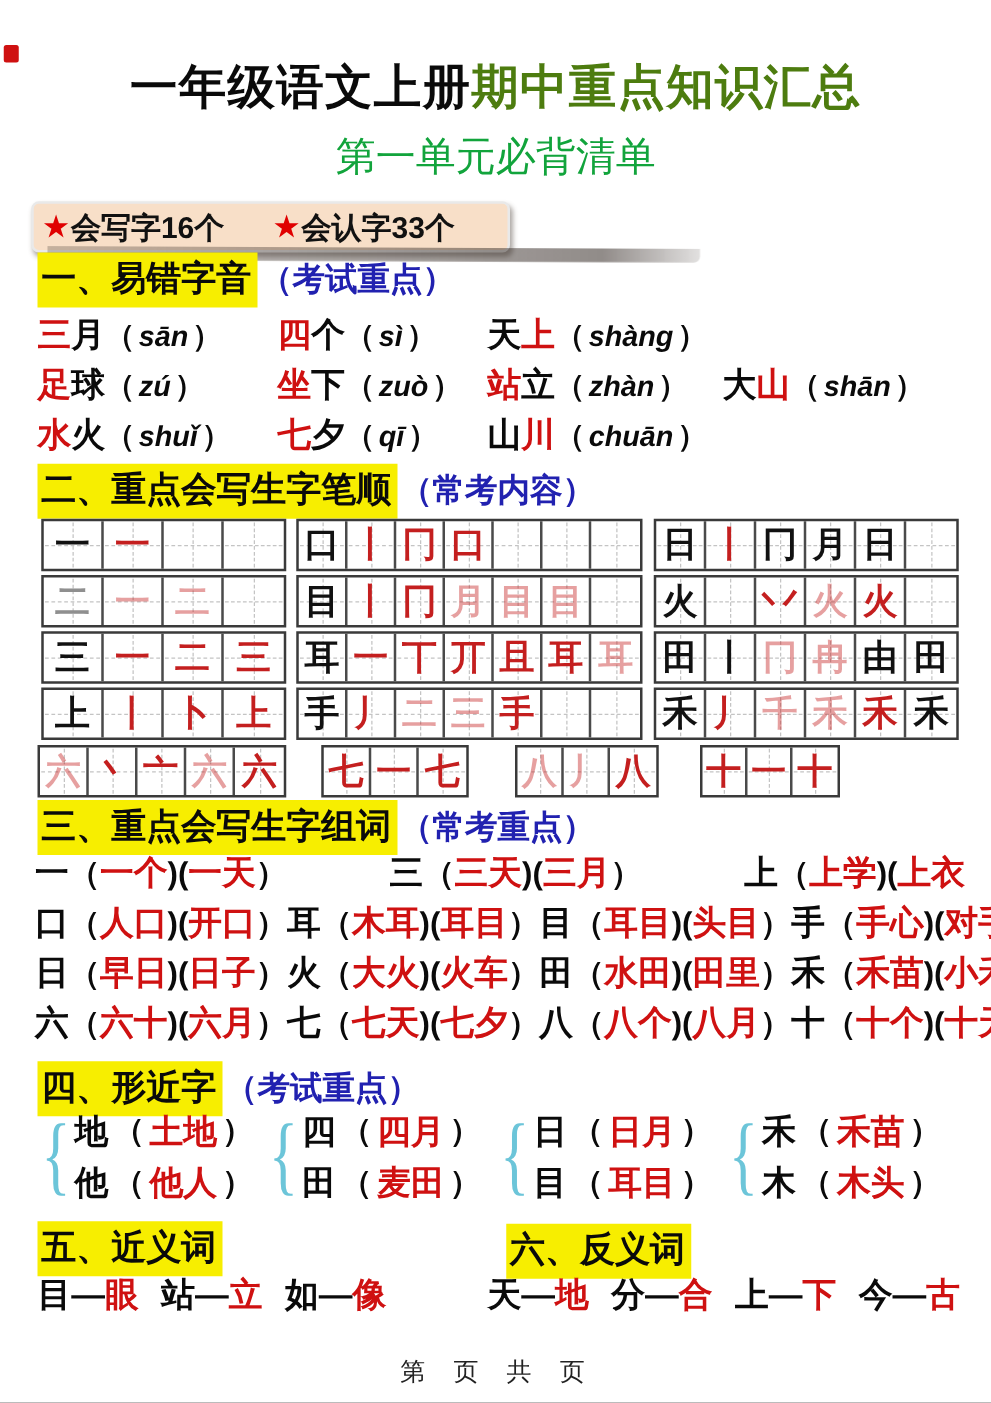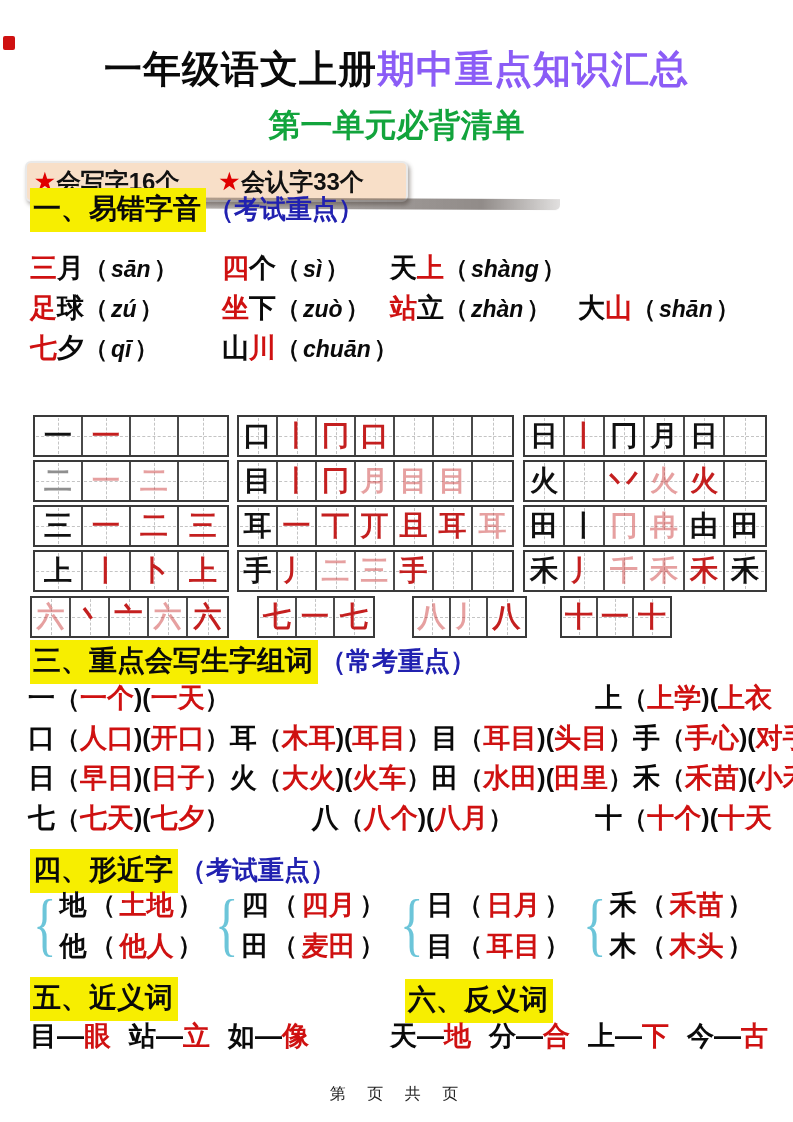--- a/index.html
+++ b/index.html
@@ -9,22 +9,22 @@
     font-family:"Liberation Sans",sans-serif;color:#111;
   }
   .abs{position:absolute;}
 
   
   .corner-mark{left:3px;top:36px;width:12px;height:14px;background:#cf1111;border-radius:2px;}
 
   
   .title{left:0;top:44px;width:100%;text-align:center;font-size:38px;font-weight:900;letter-spacing:1px;white-space:nowrap;}
   .t-black{color:#0a0a0a;}
-  .t-red{color:#8b5cf6;}
-  .subtitle{left:0;top:104px;width:100%;text-align:center;font-size:32px;font-weight:700;color:#12a43c;}
+  .t-red{color:#4d7c0f;}
+  .subtitle{left:0;top:104px;width:100%;text-align:center;font-size:32px;font-weight:400;color:#12a43c;}
 
   
   .sumbox{
     left:25px;top:161px;width:383px;height:41px;
     background:#f8dfc8;border:2px solid #e9e9e9;border-radius:6px;
     box-shadow:2px 3px 4px rgba(70,60,50,.45);
     display:flex;align-items:center;padding-left:8px;box-sizing:border-box;
     font-size:24px;font-weight:800;white-space:nowrap;
   }
   .star{color:#e00000;font-size:22px;margin-right:2px;}
@@ -77,21 +77,21 @@
   .pline{height:41px;display:flex;align-items:center;white-space:nowrap;}
   .pline .wp{padding:0 4px;}
 
   
   .sa-list{white-space:nowrap;}
   .sa-item{margin-right:18px;}
   .sa-item:last-child{margin-right:0;}
   .dash{font-size:27px;font-weight:800;color:#0a0a0a;}
 
   
-  .footer{left:0;top:1084px;width:100%;text-align:center;font-size:16px;color:#222;letter-spacing:5px;word-spacing:7px;}
+  .footer{left:0;top:1084px;width:100%;text-align:center;font-size:20px;color:#222;letter-spacing:5px;word-spacing:7px;}
 </style>
 </head>
 <body>
 
 <div class="page">
 
   <div class="abs corner-mark"></div>
 
   <div class="abs title"><span class="t-black">一年级语文上册</span><span class="t-red">期中重点知识汇总</span></div>
 
@@ -99,40 +99,42 @@
 
   <div class="abs sumbox">
     <span class="star">★</span>
       <span>会写字16个</span>
       <span class="sum-gap"></span>
       <span class="star">★</span>
       <span>会认字33个</span>
   </div>
   <div class="abs box-shadow-strip"></div>
 
-  <div class="abs heading" style="left:30px;top:188px;"><span class="hl">一、易错字音</span><span class="note">（考试重点）</span></div>
+  <div class="abs heading" style="left:30px;top:202px;"><span class="hl">一、易错字音</span><span class="note">（考试重点）</span></div>
 
   <div class="abs pinyin" id="pinyin-rows">
       <div class="pin-row">
         <span class="pin-item"><span class="zi red">三</span><span class="zi blk">月</span><span class="pp">（</span><span class="py">sān</span><span class="pp">）</span></span>
         <span class="pin-item"><span class="zi red">四</span><span class="zi blk">个</span><span class="pp">（</span><span class="py">sì</span><span class="pp">）</span></span>
         <span class="pin-item"><span class="zi blk">天</span><span class="zi red">上</span><span class="pp">（</span><span class="py">shàng</span><span class="pp">）</span></span>
       </div>
       <div class="pin-row">
         <span class="pin-item"><span class="zi red">足</span><span class="zi blk">球</span><span class="pp">（</span><span class="py">zú</span><span class="pp">）</span></span>
         <span class="pin-item"><span class="zi red">坐</span><span class="zi blk">下</span><span class="pp">（</span><span class="py">zuò</span><span class="pp">）</span></span>
         <span class="pin-item"><span class="zi red">站</span><span class="zi blk">立</span><span class="pp">（</span><span class="py">zhàn</span><span class="pp">）</span></span>
         <span class="pin-item"><span class="zi blk">大</span><span class="zi red">山</span><span class="pp">（</span><span class="py">shān</span><span class="pp">）</span></span>
       </div>
       <div class="pin-row">
+        <span class="pin-item"><span class="zi red">水</span><span class="zi blk">火</span><span class="pp">（</span><span class="py">shuǐ</span><span class="pp">）</span></span>
         <span class="pin-item"><span class="zi red">七</span><span class="zi blk">夕</span><span class="pp">（</span><span class="py">qī</span><span class="pp">）</span></span>
         <span class="pin-item"><span class="zi blk">山</span><span class="zi red">川</span><span class="pp">（</span><span class="py">chuān</span><span class="pp">）</span></span>
       </div>
     </div>
 
+  <div class="abs heading" style="left:30px;top:371px;"><span class="hl">二、重点会写生字笔顺</span><span class="note">（常考内容）</span></div>
 
   <div class="abs" id="grids" style="left:0;top:0;width:793px;height:1122px;pointer-events:none;">
       <div class="sgrid" style="left: 33px; top: 415px;">
         <span class="scell" style="width: 48px;">
           <span class="schar ck">一</span>
         </span>
         <span class="scell" style="width: 48px;">
           <span class="schar cr">一</span>
         </span>
         <span class="scell" style="width: 48px;">
@@ -406,35 +408,37 @@
           <span class="schar cr">十</span>
         </span>
       </div>
     </div>
 
   <div class="abs heading" style="left:30px;top:640px;"><span class="hl">三、重点会写生字组词</span><span class="note">（常考重点）</span></div>
 
   <div class="abs words" id="word-rows">
       <div class="word-row">
         <span class="wgroup"><span class="wh">一</span><span class="wp">（</span><span class="wr">一个</span><span class="wp">)(</span><span class="wr">一天</span><span class="wp">）</span></span>
+        <span class="wgroup"><span class="wh">三</span><span class="wp">（</span><span class="wr">三天</span><span class="wp">)(</span><span class="wr">三月</span><span class="wp">）</span></span>
         <span class="wgroup"><span class="wh">上</span><span class="wp">（</span><span class="wr">上学</span><span class="wp">)(</span><span class="wr">上衣</span></span>
       </div>
       <div class="word-row">
         <span class="wgroup"><span class="wh">口</span><span class="wp">（</span><span class="wr">人口</span><span class="wp">)(</span><span class="wr">开口</span><span class="wp">）</span></span>
         <span class="wgroup"><span class="wh">耳</span><span class="wp">（</span><span class="wr">木耳</span><span class="wp">)(</span><span class="wr">耳目</span><span class="wp">）</span></span>
         <span class="wgroup"><span class="wh">目</span><span class="wp">（</span><span class="wr">耳目</span><span class="wp">)(</span><span class="wr">头目</span><span class="wp">）</span></span>
         <span class="wgroup"><span class="wh">手</span><span class="wp">（</span><span class="wr">手心</span><span class="wp">)(</span><span class="wr">对手</span></span>
       </div>
       <div class="word-row">
         <span class="wgroup"><span class="wh">日</span><span class="wp">（</span><span class="wr">早日</span><span class="wp">)(</span><span class="wr">日子</span><span class="wp">）</span></span>
         <span class="wgroup"><span class="wh">火</span><span class="wp">（</span><span class="wr">大火</span><span class="wp">)(</span><span class="wr">火车</span><span class="wp">）</span></span>
         <span class="wgroup"><span class="wh">田</span><span class="wp">（</span><span class="wr">水田</span><span class="wp">)(</span><span class="wr">田里</span><span class="wp">）</span></span>
         <span class="wgroup"><span class="wh">禾</span><span class="wp">（</span><span class="wr">禾苗</span><span class="wp">)(</span><span class="wr">小禾</span></span>
       </div>
       <div class="word-row">
+        <span class="wgroup"><span class="wh">六</span><span class="wp">（</span><span class="wr">六十</span><span class="wp">)(</span><span class="wr">六月</span><span class="wp">）</span></span>
         <span class="wgroup"><span class="wh">七</span><span class="wp">（</span><span class="wr">七天</span><span class="wp">)(</span><span class="wr">七夕</span><span class="wp">）</span></span>
         <span class="wgroup"><span class="wh">八</span><span class="wp">（</span><span class="wr">八个</span><span class="wp">)(</span><span class="wr">八月</span><span class="wp">）</span></span>
         <span class="wgroup"><span class="wh">十</span><span class="wp">（</span><span class="wr">十个</span><span class="wp">)(</span><span class="wr">十天</span></span>
       </div>
     </div>
 
   <div class="abs heading" style="left:30px;top:849px;"><span class="hl">四、形近字</span><span class="note">（考试重点）</span></div>
 
   <div class="abs pairs" id="pairs">
       <div class="pair" style="left: 0px;">

